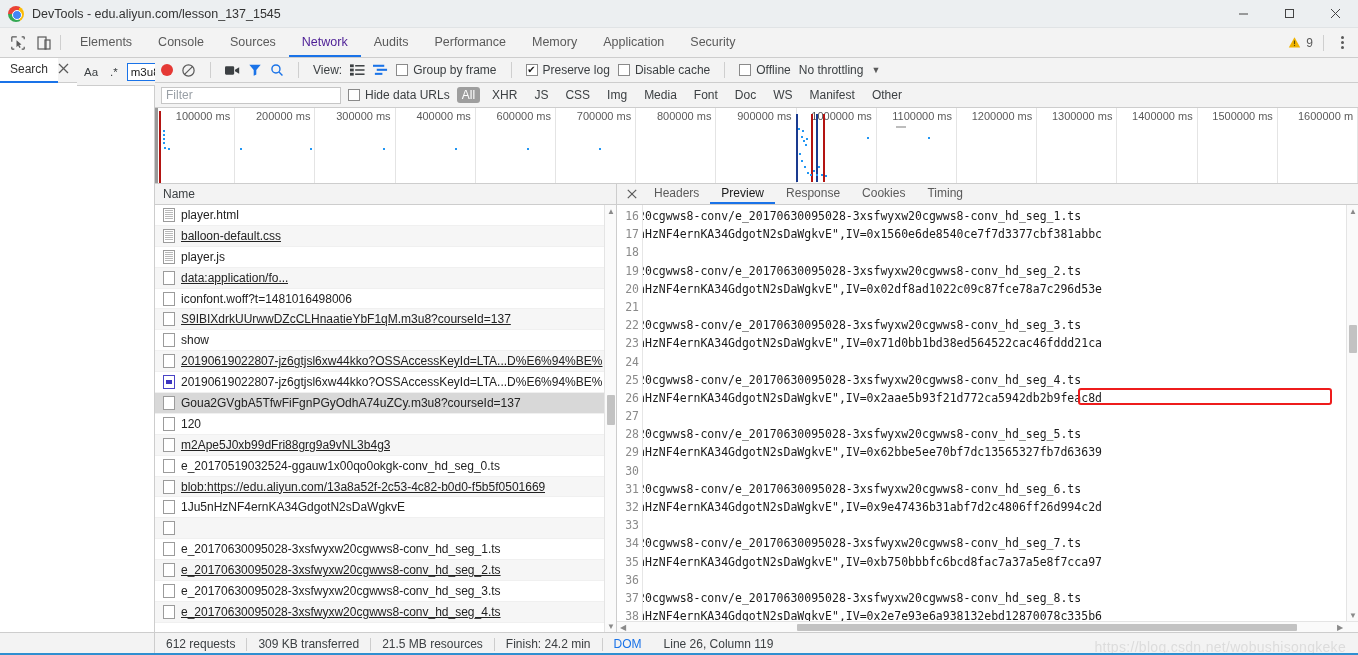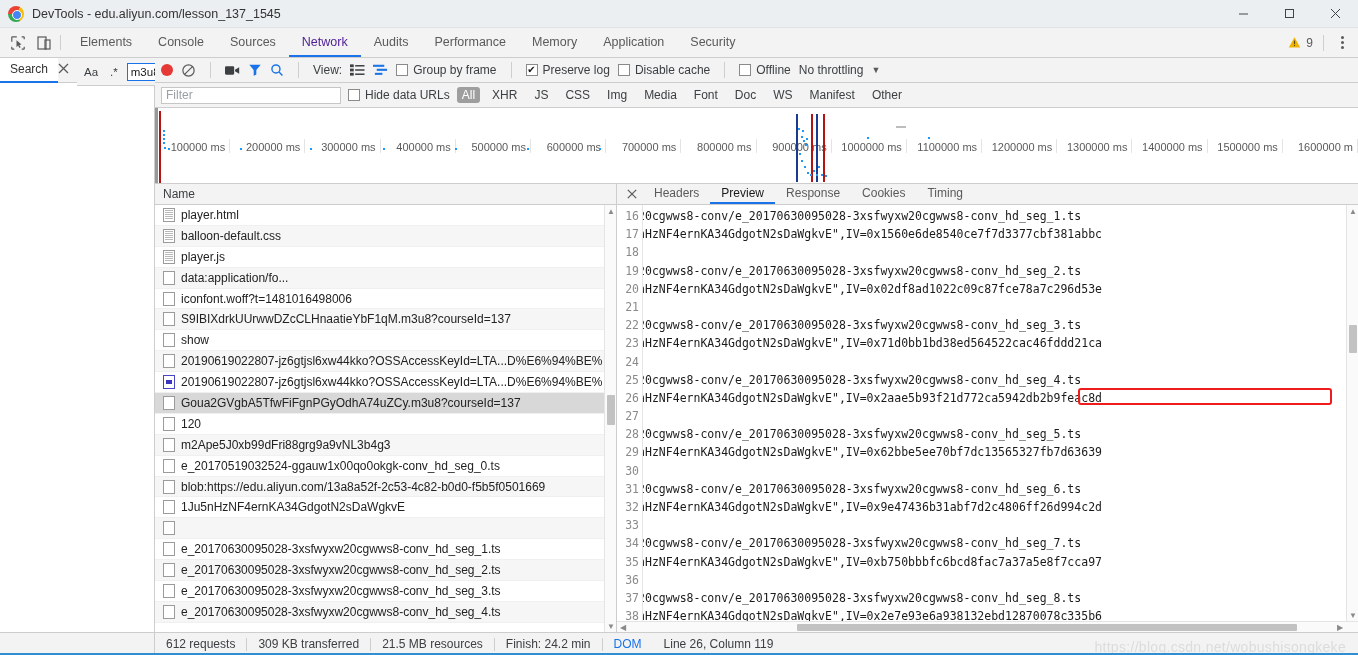--- a/index.html
+++ b/index.html
@@ -130,21 +130,21 @@
   .type-pill {
     font-size: 12px; color: #3c4043; padding: 1px 5px; border-radius: 3px; white-space: nowrap;
   }
   .type-pill.active { background: #9e9e9e; color: #fff; }
 
   
   .overview {
     height: 76px; min-height: 76px; background: #fff; position: relative;
     border-bottom: 1px solid #cdcdcd; overflow: hidden;
   }
-  .ov-ticks { position: absolute; inset: 0; display: flex; align-items: center; }
+  .ov-ticks { position: absolute; inset: 0; display: flex; }
   .ov-cell {
     flex: 1; border-right: 1px solid #e4e4e4; position: relative;
     display: flex; justify-content: flex-end;
   }
   .ov-cell span {
     font-size: 11px; color: #5a5a5a; padding: 2px 4px 0 0; white-space: nowrap;
   }
   .ov-left-bar { position: absolute; left: 0; top: 0; width: 3px; height: 100%; background: #999; }
   .ov-red { position: absolute; width: 2px; background: #b31412; }
   .ov-blue { position: absolute; width: 2px; background: #1a3a8f; }
@@ -159,21 +159,21 @@
     height: 21px; min-height: 21px; background: #f3f3f3; border-bottom: 1px solid #cdcdcd;
     display: flex; align-items: center; padding-left: 8px;
     font-size: 12px; color: #3c4043;
   }
   .req-rows { flex: 1; overflow: hidden; position: relative; }
   .req-row {
     height: 20.9px; display: flex; align-items: center; gap: 6px;
     padding-left: 8px; font-size: 12px; color: #222; white-space: nowrap;
     border-bottom: 1px solid #f0f0f0;
   }
-  .req-row.odd { background: #f6f6f6; }
+  .req-row.odd { background: #f6f6f6; text-decoration: underline; }
   .req-row.selected { background: #d8d8d8; }
   .doc-ico {
     width: 12px; height: 14px; flex: none; border: 1px solid #9b9b9b; background: #fff;
     position: relative;
   }
   .doc-ico.lines::after {
     content: ""; position: absolute; left: 1px; right: 1px; top: 1px; bottom: 1px;
     background: repeating-linear-gradient(to bottom, #b9b9b9 0 1px, #fff 1px 2px);
   }
   .doc-ico.blue { border-color: #4a44c6; }
@@ -445,23 +445,20 @@
               <span>100000 ms</span>
             </div>
             <div class="ov-cell">
               <span>200000 ms</span>
             </div>
             <div class="ov-cell">
               <span>300000 ms</span>
             </div>
             <div class="ov-cell">
               <span>400000 ms</span>
-            </div>
-            <div class="ov-cell">
-              <span>500000 ms</span>
             </div>
             <div class="ov-cell">
               <span>600000 ms</span>
             </div>
             <div class="ov-cell">
               <span>700000 ms</span>
             </div>
             <div class="ov-cell">
               <span>800000 ms</span>
             </div>

